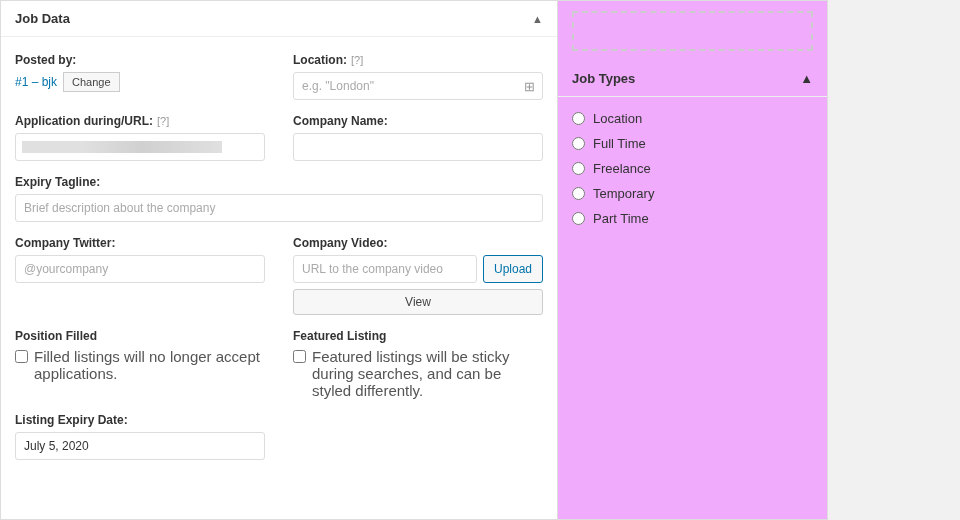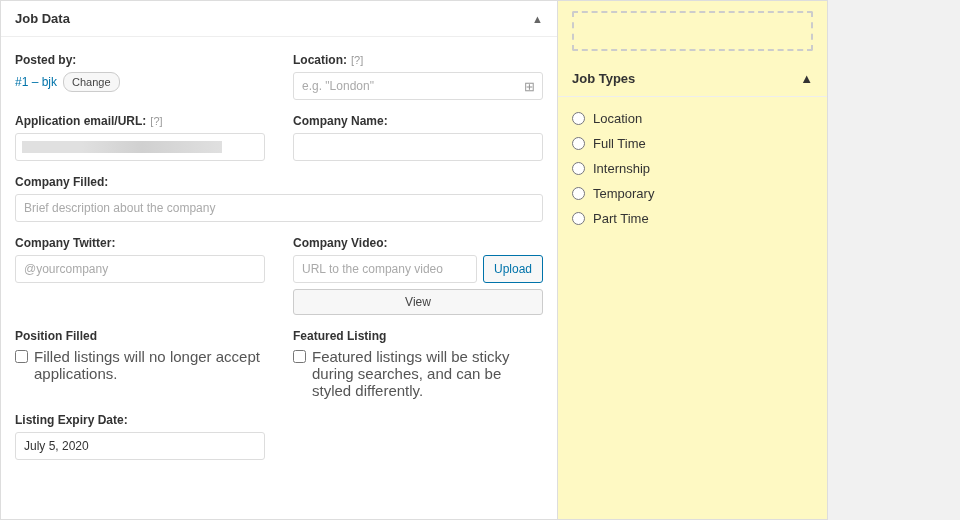--- a/index.html
+++ b/index.html
@@ -16,21 +16,21 @@
       overflow: hidden;
     }
     .main-panel {
       flex: 1;
       background: #fff;
       border: 1px solid #ddd;
       overflow-y: auto;
     }
     .side-panel {
       width: 270px;
-      background: #fef9c3;
+      background: #f0abfc;
       border: 1px solid #ddd;
       border-left: none;
       overflow-y: auto;
     }
     
     .section-header {
       display: flex;
       justify-content: space-between;
       align-items: center;
       padding: 10px 14px;
@@ -106,21 +106,21 @@
       gap: 6px;
     }
     .link {
       color: #0073aa;
       text-decoration: none;
       font-size: 12px;
     }
     .btn-change {
       background: #f7f7f7;
       border: 1px solid #ccc;
-      border-radius: 9px;
+      border-radius: 0;
       padding: 3px 8px;
       font-size: 11px;
       cursor: pointer;
       color: #444;
     }
     .btn-upload {
       background: #f7f7f7;
       border: 1px solid #0073aa;
       border-radius: 3px;
       padding: 6px 10px;
@@ -226,37 +226,37 @@
           <div class="location-input-wrap">
             <input type="text" class="form-input" placeholder="e.g. &quot;London&quot;" style="">
             <span class="loc-icon">⊞</span>
           </div>
         </div>
       </div>
 
       <div class="form-row">
         <div class="form-group">
           <div class="form-label">
-            <span>Application email/URL:</span>
+            <span>Application during/URL:</span>
             <span class="help">[?]</span>
           </div>
           <input type="text" class="form-input blurred" style="">
         </div>
         <div class="form-group">
           <div class="form-label">
             <span>Company Name:</span>
           </div>
           <input type="text" class="form-input" style="">
         </div>
       </div>
 
       <div class="form-row">
         <div class="form-group">
           <div class="form-label">
-            <span>Company Filled:</span>
+            <span>Expiry Tagline:</span>
           </div>
           <input type="text" class="form-input" placeholder="Brief description about the company" style="">
         </div>
       </div>
 
       <div class="form-row">
         <div class="form-group">
           <div class="form-label">
             <span>Company Twitter:</span>
           </div>
@@ -321,21 +321,21 @@
       <div class="job-type-item">
         <input type="radio" name="job_type" style="">
         <span class="job-type-label">Location</span>
       </div>
       <div class="job-type-item">
         <input type="radio" name="job_type" style="">
         <span class="job-type-label">Full Time</span>
       </div>
       <div class="job-type-item">
         <input type="radio" name="job_type" style="">
-        <span class="job-type-label">Internship</span>
+        <span class="job-type-label">Freelance</span>
       </div>
       <div class="job-type-item">
         <input type="radio" name="job_type" style="">
         <span class="job-type-label">Temporary</span>
       </div>
       <div class="job-type-item">
         <input type="radio" name="job_type" style="">
         <span class="job-type-label">Part Time</span>
       </div>
     </div>

